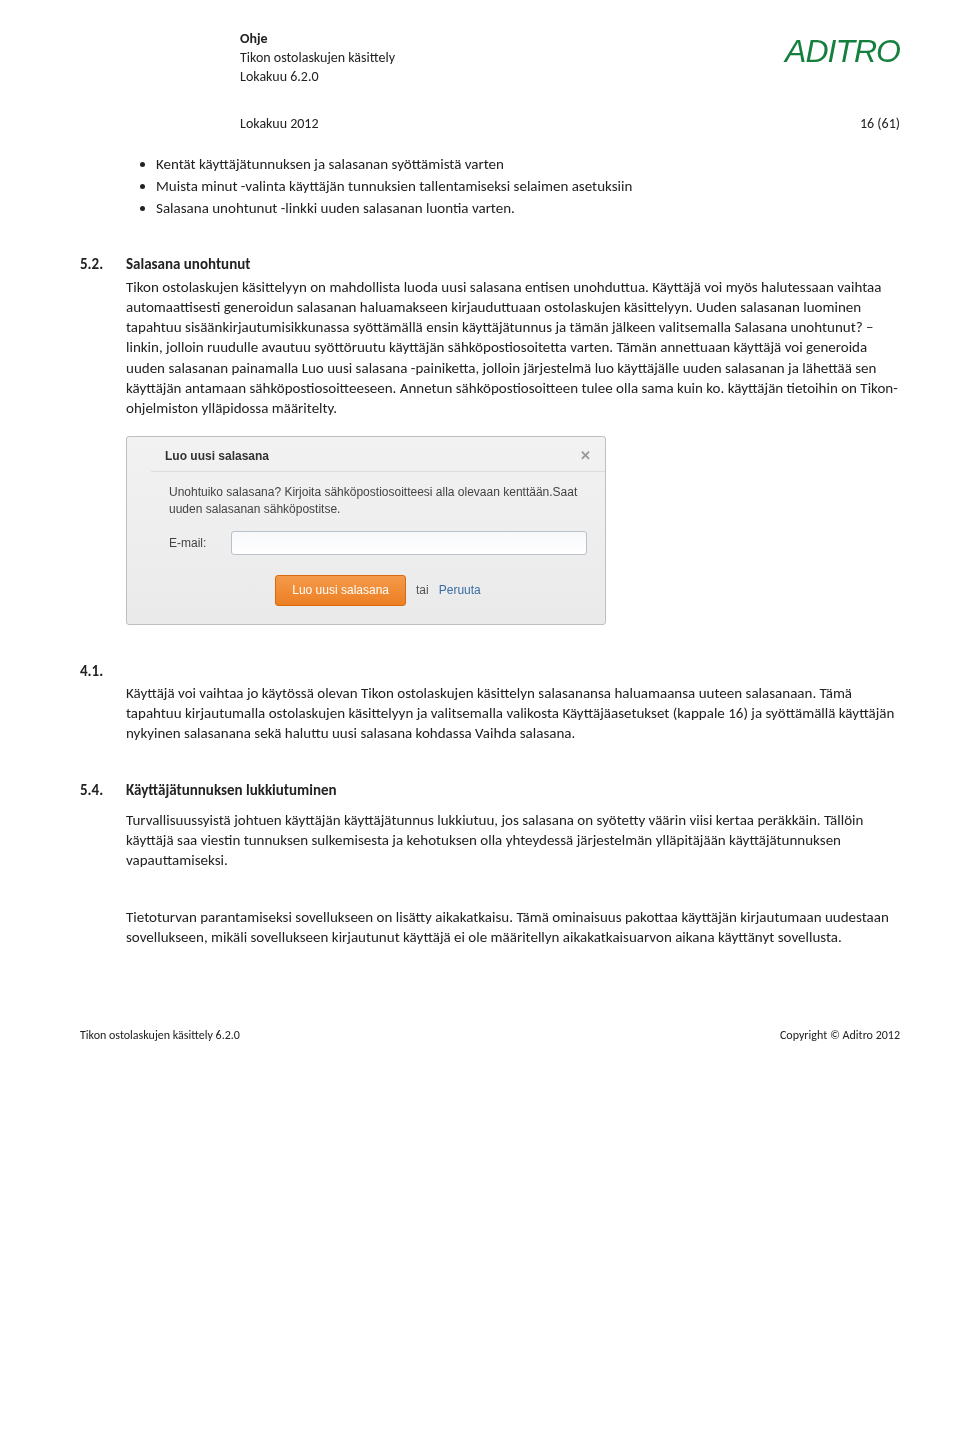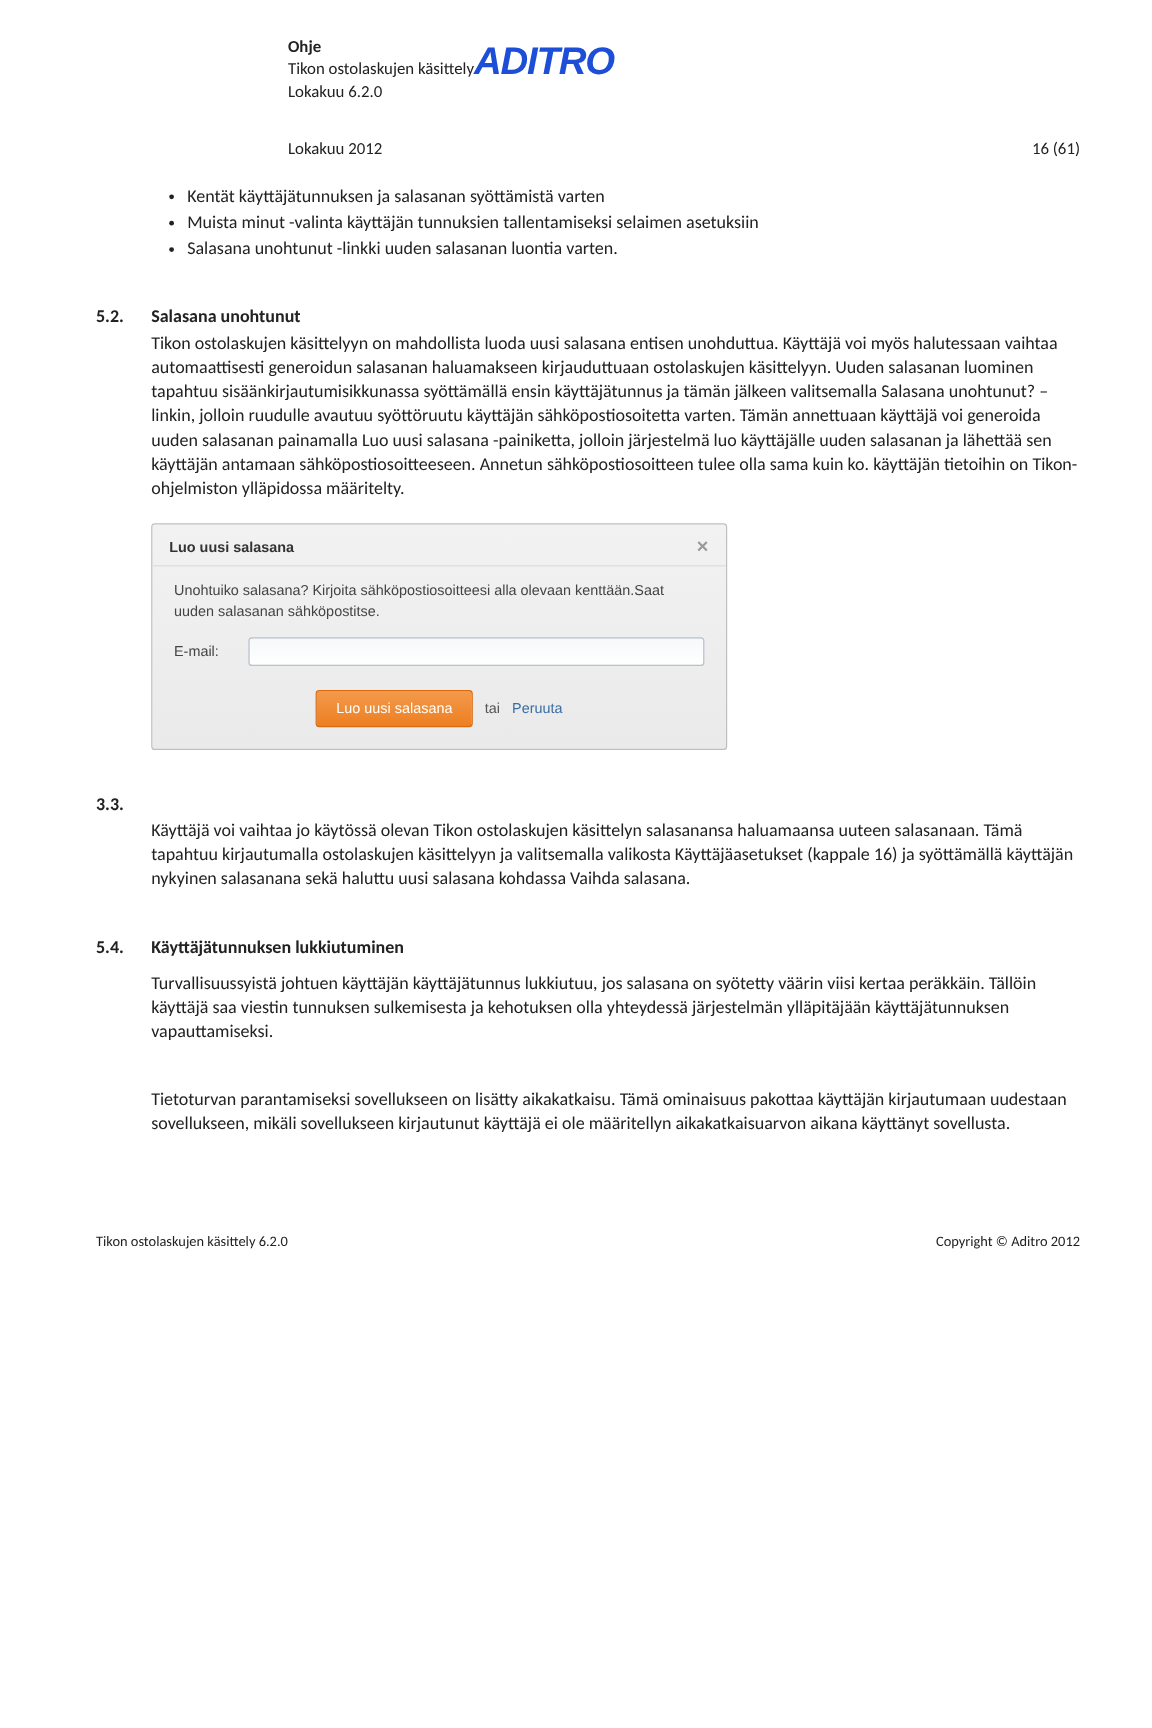--- a/index.html
+++ b/index.html
@@ -6,41 +6,42 @@
   body {
     font-family: Calibri, Arial, sans-serif;
     font-size: 15px;
     color: #222;
     background: #fff;
     width: 960px;
     margin: 0 auto;
     padding: 30px 60px 40px 80px;
     line-height: 1.35;
   }
-  .header { display: flex; align-items: flex-start; margin-bottom: 28px; }
+  .header { display: flex; justify-content: space-between; align-items: flex-start; margin-bottom: 28px; }
   .header-left { padding-left: 160px; font-size: 14px; }
   .header-left .bold { font-weight: 700; }
-  .logo { font-family: Arial, sans-serif; font-weight: 700; font-style: italic; font-size: 32px; color: #1d4ed8; letter-spacing: -1px; }
+  .logo { font-family: Arial, sans-serif; font-weight: 400; font-style: italic; font-size: 32px; color: #15803d; letter-spacing: -1px; }
   .date-page { display: flex; justify-content: space-between; padding-left: 160px; font-size: 14px; margin-bottom: 20px; }
   .sec { margin-bottom: 30px; margin-top: 36px; }
   .bullets { list-style: disc; padding-left: 76px; margin-bottom: 12px; }
   .bullets li { margin-bottom: 2px; }
   .heading-row { display: flex; margin-bottom: 2px; }
   .heading-num { width: 46px; flex-shrink: 0; font-weight: 700; }
   .heading-text { font-weight: 700; }
   .body-text { padding-left: 46px; margin-bottom: 8px; }
   .dialog-screenshot {
     margin: 18px 0 32px 46px;
     width: 480px;
     background: linear-gradient(#f2f2f2, #eaeaea);
     border: 1px solid #bfbfbf;
     border-radius: 3px;
     font-family: Tahoma, Arial, sans-serif;
     font-size: 12px;
     color: #444;
+    padding-left: 24px;
   }
   .dlg-title { display: flex; justify-content: space-between; align-items: center; padding: 10px 14px 6px 14px; font-weight: 700; color: #333; }
   .dlg-close { color: #999; font-size: 13px; }
   .dlg-body { padding: 12px 18px 18px 18px; border-top: 1px solid #ddd; }
   .dlg-desc { margin-bottom: 14px; line-height: 1.4; }
   .dlg-row { display: flex; align-items: center; margin-bottom: 16px; }
   .dlg-label { width: 62px; }
   .dlg-input {
     flex: 1;
     height: 24px;
@@ -106,21 +107,21 @@
         <span class="btn-primary">Luo uusi salasana</span>
         <span class="dlg-or">tai</span>
         <span class="dlg-cancel">Peruuta</span>
       </div>
     </div>
   </div>
 </div>
 
 <div class="sec">
   <div class="heading-row">
-    <span class="heading-num">3.3.</span>
+    <span class="heading-num">4.1.</span>
   </div>
   <div class="body-text">Käyttäjä voi vaihtaa jo käytössä olevan Tikon ostolaskujen käsittelyn salasanansa haluamaansa uuteen salasanaan. Tämä tapahtuu kirjautumalla ostolaskujen käsittelyyn ja valitsemalla valikosta Käyttäjäasetukset (kappale 16) ja syöttämällä käyttäjän nykyinen salasanana sekä haluttu uusi salasana kohdassa Vaihda salasana.</div>
 </div>
 
 <div class="sec">
   <div class="heading-row">
     <span class="heading-num">5.4.</span>
     <span class="heading-text">Käyttäjätunnuksen lukkiutuminen</span>
   </div>
   <div class="body-text" style="margin-top:10px;">Turvallisuussyistä johtuen käyttäjän käyttäjätunnus lukkiutuu, jos salasana on syötetty väärin viisi kertaa peräkkäin. Tällöin käyttäjä saa viestin tunnuksen sulkemisesta ja kehotuksen olla yhteydessä järjestelmän ylläpitäjään käyttäjätunnuksen vapauttamiseksi.</div>

